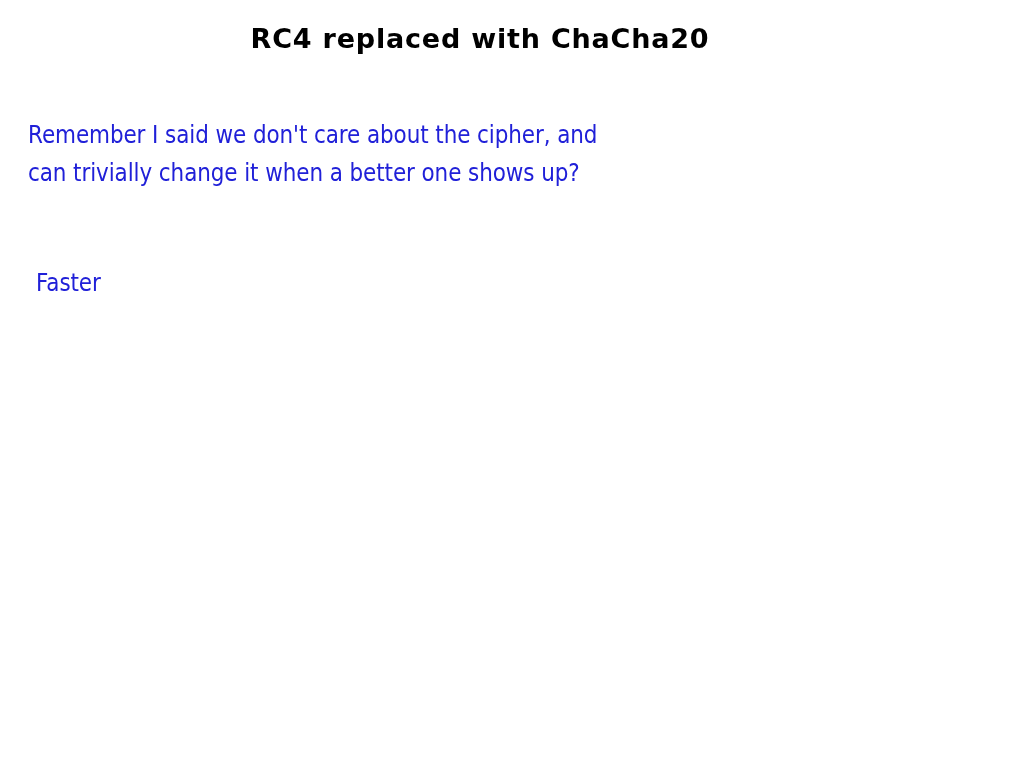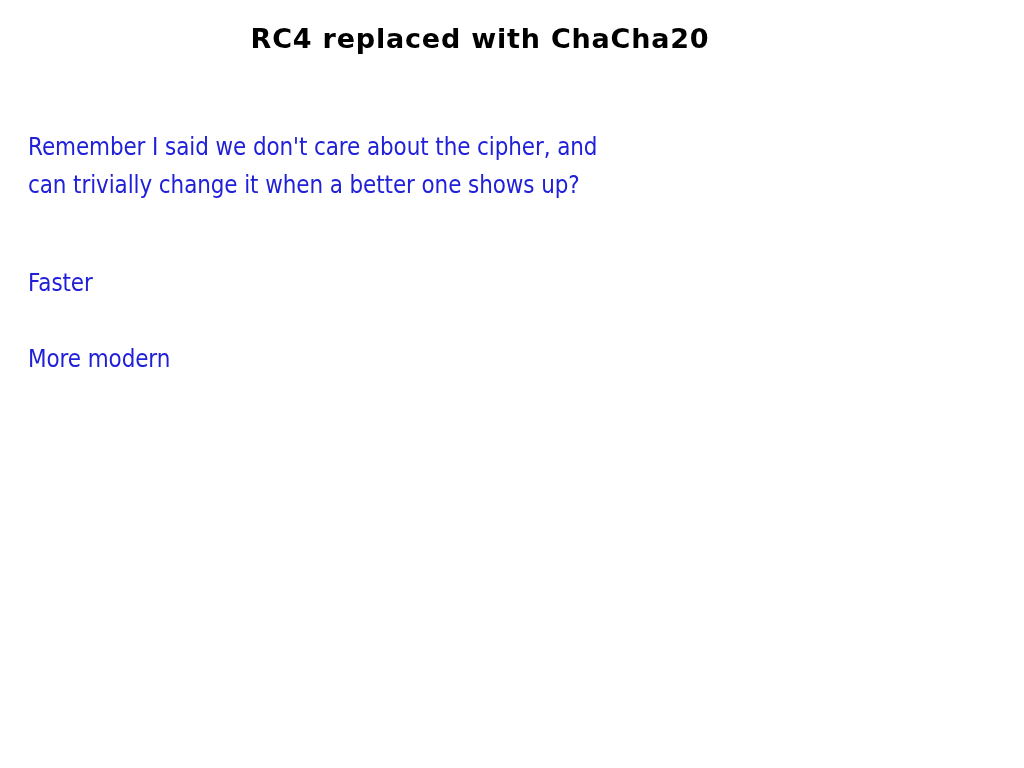--- a/index.html
+++ b/index.html
@@ -57,27 +57,27 @@
     white-space: nowrap;
     transform: scaleX(0.86);
     transform-origin: left center;
     letter-spacing: -0.1px;
   }
 
   
   #intro-paragraph {
     position: absolute;
     left: 0;
-    top: 16px;
+    top: 4px;
   }
 
   
   #list-block {
     position: absolute;
-    left: 0;
+    left: 8px;
     top: 152px;
   }
   .list-line {
     height: 76px;
   }
   .list-line:last-child {
     height: auto;
   }
 </style>
 </head>
@@ -91,19 +91,16 @@
 
     <div id="intro-paragraph">
       <div class="body-line">Remember I said we don't care about the cipher, and</div>
       <div class="body-line">can trivially change it when a better one shows up?</div>
     </div>
 
     <div id="list-block">
       <div class="list-line">
         <div class="body-line">Faster</div>
       </div>
-      <div class="list-line">
-        <div class="body-line">More modern</div>
-      </div>
     </div>
 
   </div>
 </div>
 
 </body></html>

